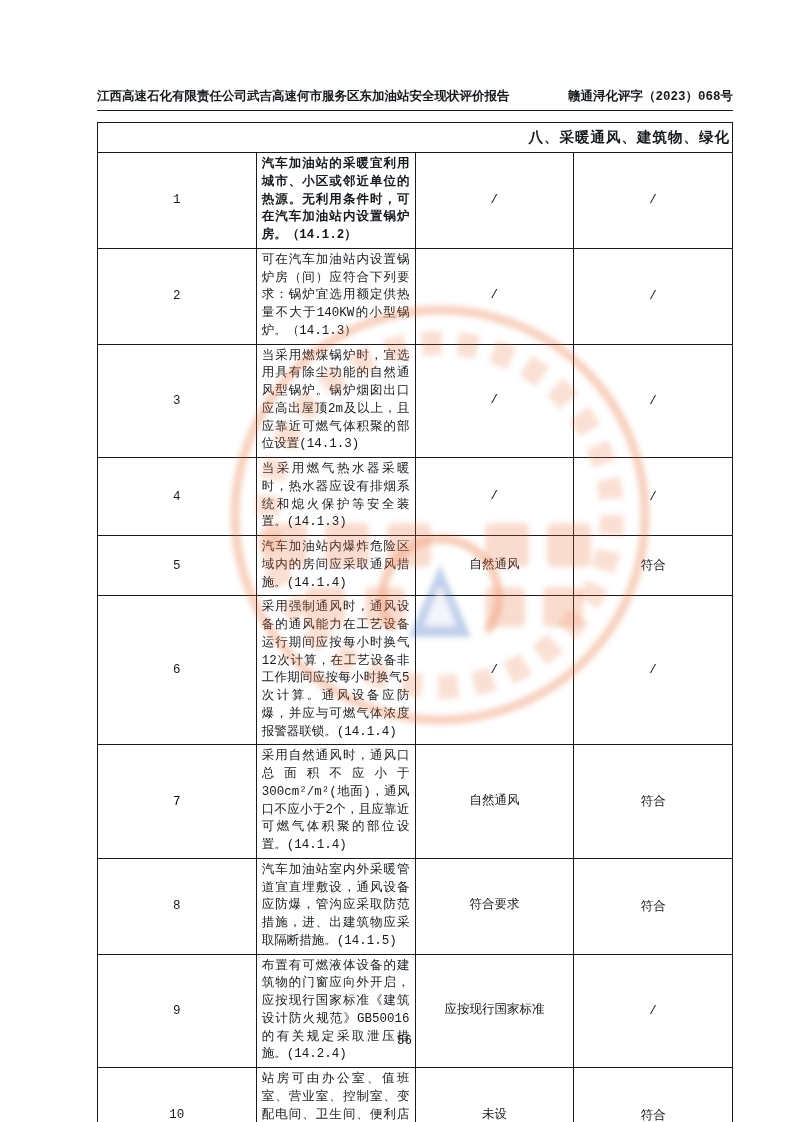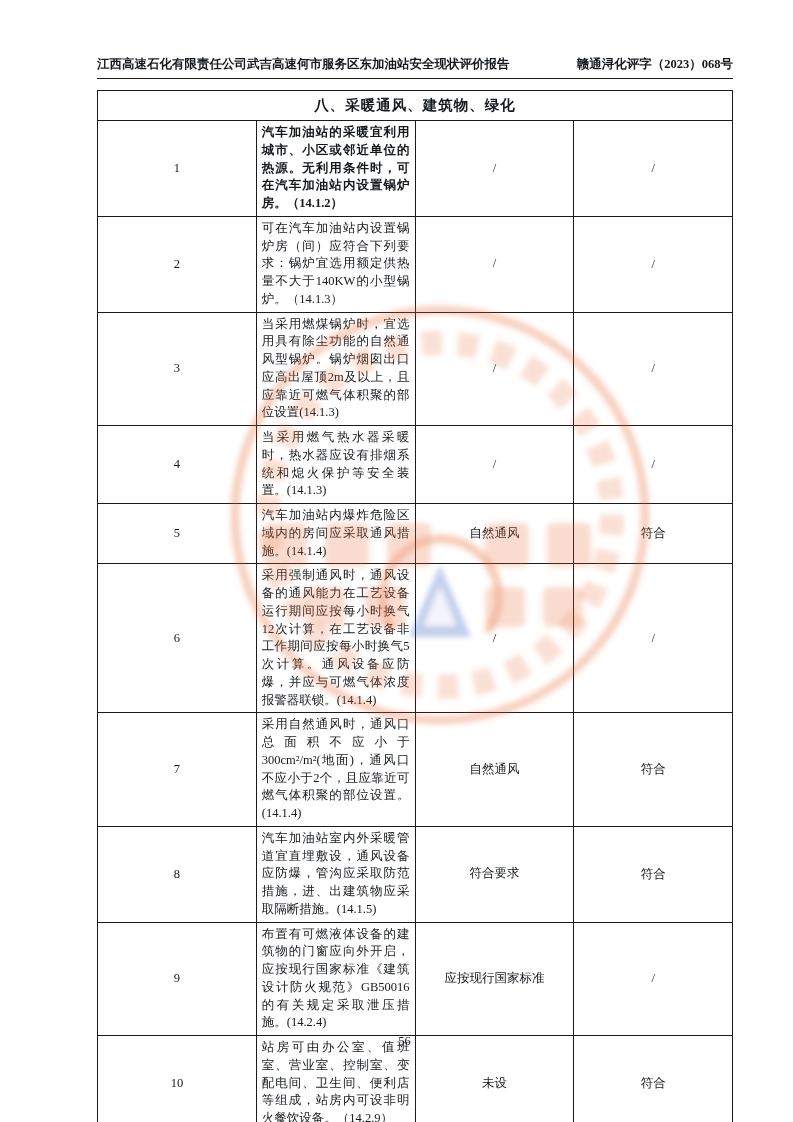--- a/index.html
+++ b/index.html
@@ -7,47 +7,47 @@
     --watermark_orange:#e8682f;
     --watermark_blue:#2f63c0;
     --ink:#15191e;
   }
   html,body{margin:0;padding:0;background:#9a9a9a;}
   .page{
     position:relative;
     width:793px;height:1122px;
     margin:0 auto;
     background:#ffffff;
-    font-family:Liberation Serif, serif;
+    font-family:Liberation Mono, monospace;
     color:var(--ink);
     box-sizing:border-box;
     padding:56px 60px 0 97px;
     overflow:hidden;
   }
   
   .header{
     display:flex;justify-content:space-between;align-items:flex-end;
     font-size:12.5px;font-weight:bold;
     border-bottom:1.5px solid #1a1a1a;
     padding-bottom:5px;
   }
-  .header .hright{white-space:nowrap;margin-left:12px;}
+  .header .hright{white-space:nowrap;margin-left:12px;margin-top:32px;}
   
   table.checklist{
     width:100%;
     border-collapse:collapse;
     margin-top:11px;
     table-layout:fixed;
   }
   table.checklist th, table.checklist td{
     border:1px solid #1a1a1a;
     vertical-align:middle;
   }
   .table-title{
-    font-size:14.5px;font-weight:600;text-align:center;padding:5px 2px;
+    font-size:14.5px;font-weight:600;text-align:right;padding:5px 2px;
     letter-spacing:1px;
   }
   tr.colhead th{
     font-size:13px;font-weight:600;text-align:center;padding:4px 2px;
   }
   td.c0{width:40px;text-align:center;font-size:12.5px;padding:2px 1px;}
   td.c1{width:428px;text-align:justify;font-size:12.5px;line-height:1.42;padding:3px 5px;}
   td.c2{width:106px;text-align:center;font-size:12.5px;line-height:1.4;padding:2px 3px;}
   td.c3{width:56px;text-align:center;font-size:12.5px;padding:2px 2px;}
   td.bold{font-weight:bold;margin-left:41px;}

